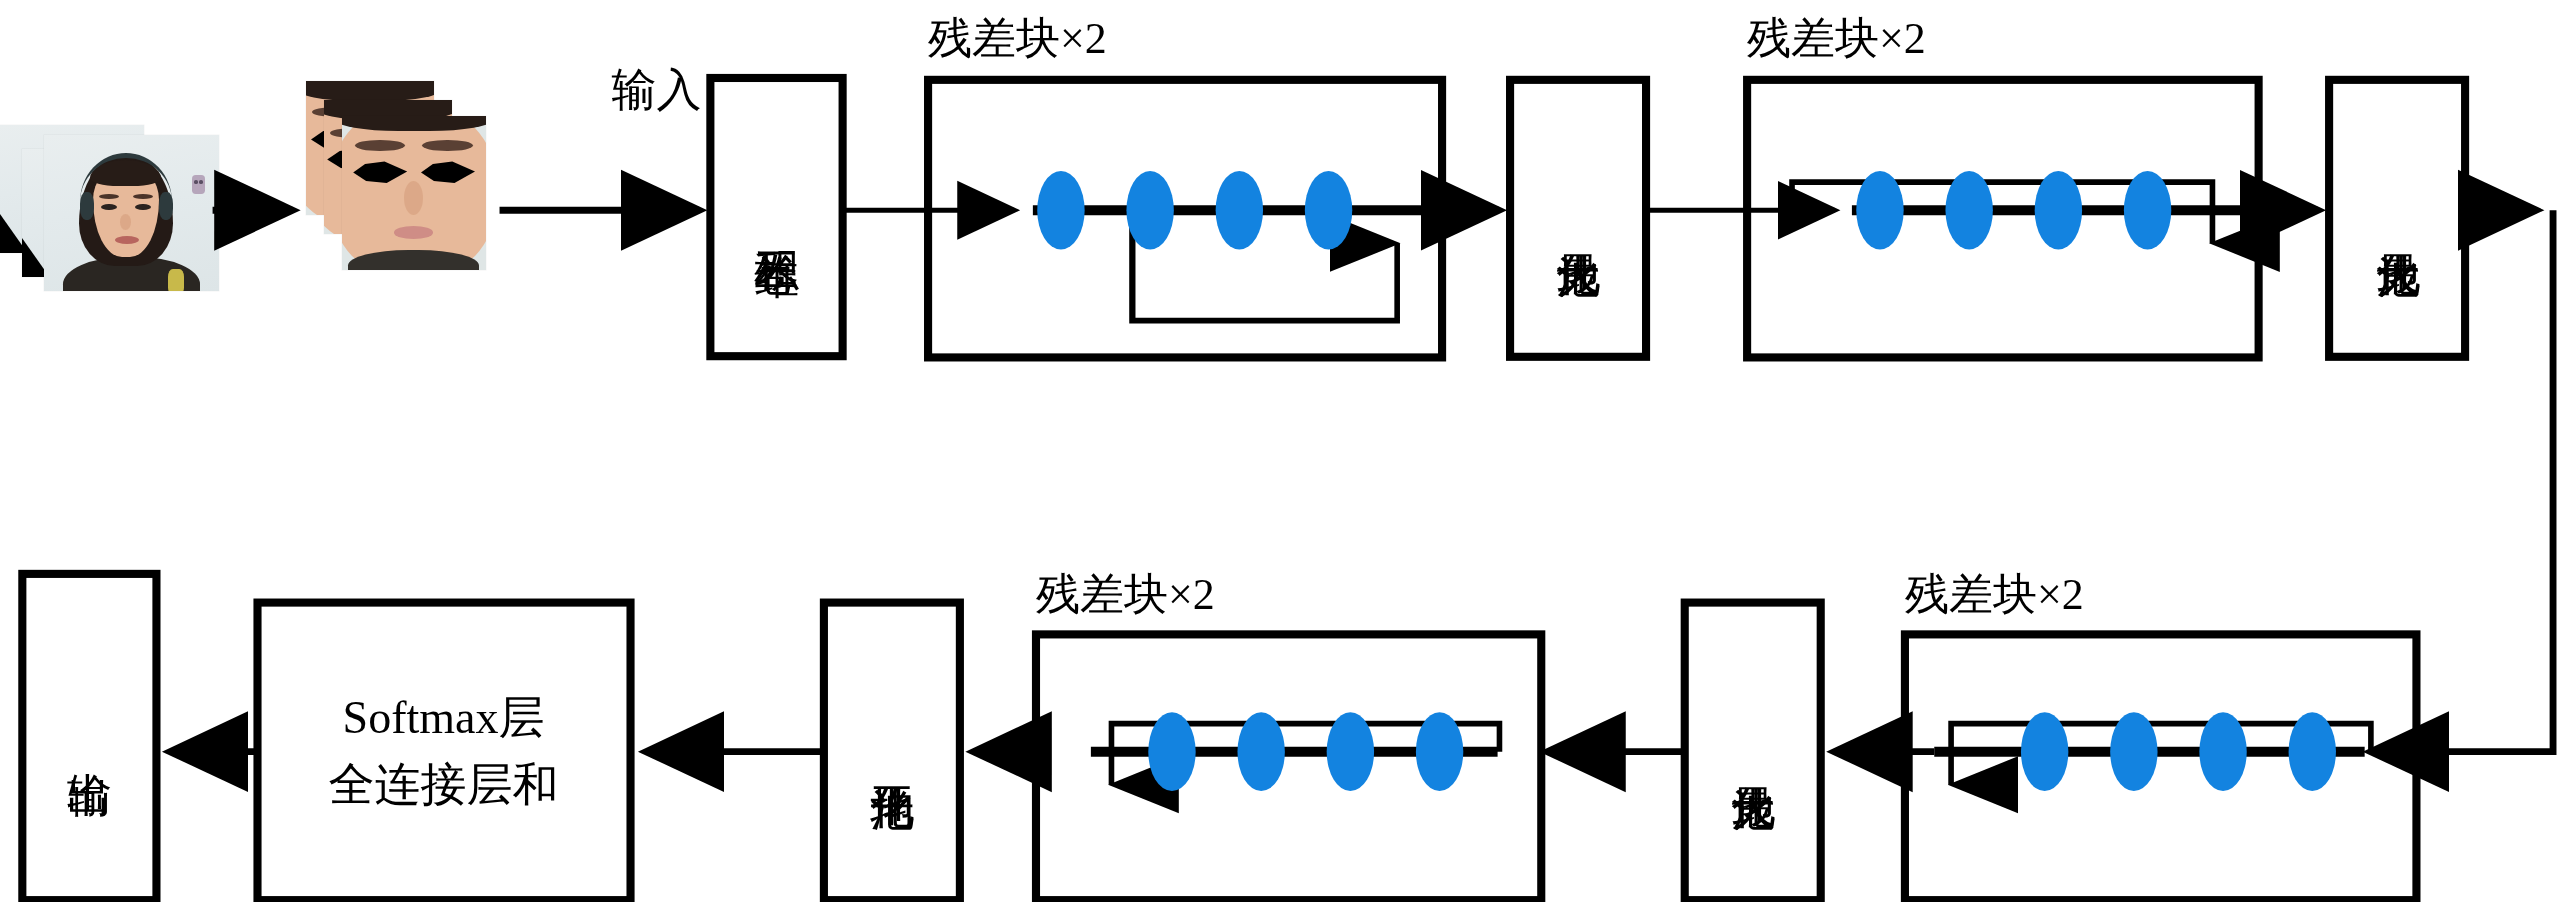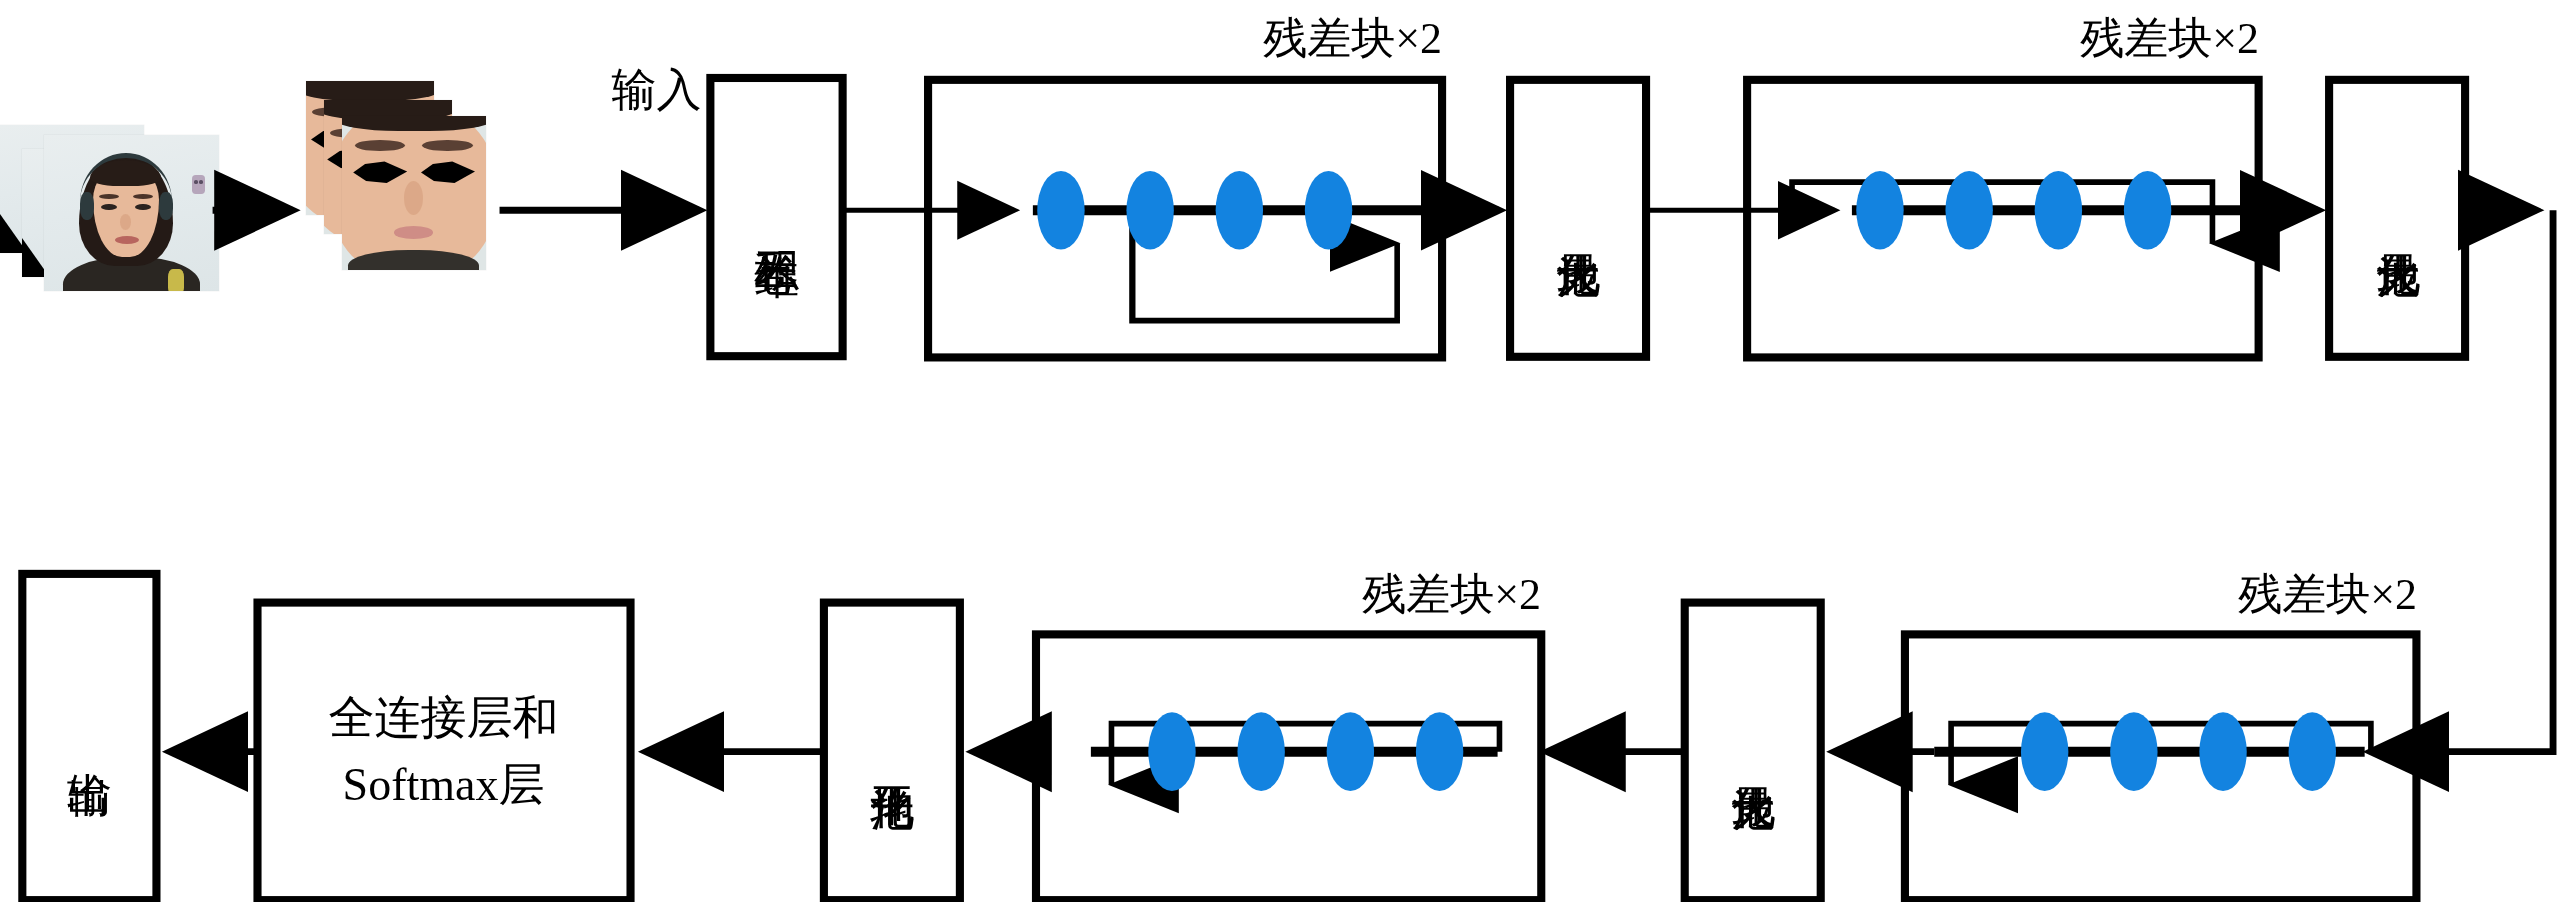--- a/index.html
+++ b/index.html
@@ -27,21 +27,21 @@
   .collar{position:absolute;background:#c8b94a;border-radius:30%;}
   .blkeye{position:absolute;background:#000;
           clip-path:polygon(0% 50%,22% 16%,58% 6%,100% 46%,62% 92%,24% 84%);}
   .cornerwedge{position:absolute;background:#000;clip-path:polygon(0 100%,100% 100%,0 0);}
 
   
   .vlabel{position:absolute;display:flex;flex-direction:column;
           align-items:center;justify-content:center;
           color:#000;line-height:1.06;white-space:pre;}
   .vlabel span{display:block;}
-  .hlabel{position:absolute;color:#000;white-space:pre;text-align:right;}
+  .hlabel{position:absolute;color:#000;white-space:pre;text-align:left;}
 </style>
 </head>
 <body>
 
 <div id="stage">
 
   <div class="imgstack" style="left:0px;top:94px;width:250px;height:162px;">
     <div class="frame" style="left:0px;top:31px;width:144px;height:128px;">
       <div class="scene"></div>
       <div class="cornerwedge" style="left:0;bottom:0;width:27.5px;height:39px;"></div>
@@ -216,22 +216,22 @@
 
   <div class="hlabel" style="left:1036px;top:565px;width:505px;font-size:44px;">残差块×2</div>
 
   <div class="vlabel" style="left:824px;top:603px;width:136px;height:298px;font-size:44px;">
     <span style="writing-mode:vertical-rl;text-orientation:upright;line-height:1.22;">平均池化</span>
   </div>
 
   <div style="position:absolute;left:257px;top:603px;width:373px;height:298px;
               display:flex;flex-direction:column;align-items:center;justify-content:center;
               font-size:46px;line-height:1.45;color:#000;">
+    <span>Softmax层</span>
     <span>全连接层和</span>
-    <span>Softmax层</span>
   </div>
 
   <div class="vlabel" style="left:22px;top:574px;width:134px;height:326px;font-size:45px;">
     <span style="writing-mode:vertical-rl;text-orientation:upright;line-height:1.22;">输出</span>
   </div>
 
 </div>
 
 
 </body></html>

